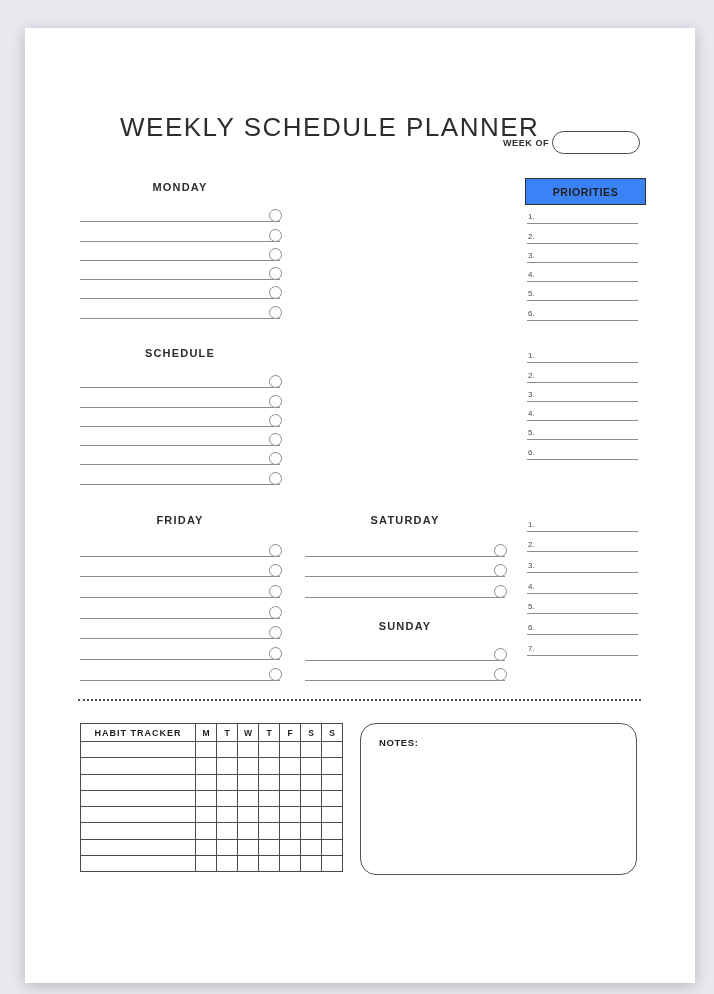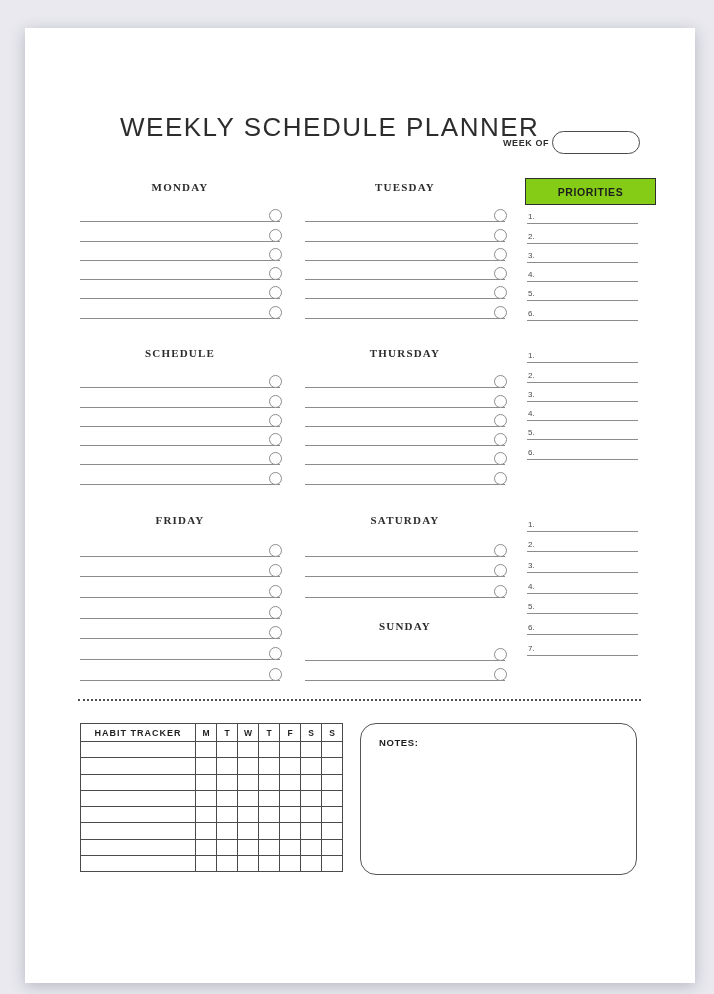--- a/index.html
+++ b/index.html
@@ -11,31 +11,31 @@
   .stage{position:relative;width:714px;height:994px;background:var(--c-bg);overflow:hidden;}
   .paper{position:absolute;left:25px;top:28px;width:670px;height:955px;
     background:var(--c-paper);box-shadow:0 3px 14px rgba(55,55,75,.28);}
   .title{position:absolute;left:95px;top:84px;font-size:26px;font-weight:400;
     letter-spacing:1.5px;color:var(--c-text);white-space:nowrap;}
   .weekof-label{position:absolute;left:478px;top:110px;font-size:9px;font-weight:bold;
     letter-spacing:.6px;color:var(--c-text);}
   .weekof-pill{position:absolute;left:527px;top:103px;width:88px;height:23px;
     border:1.2px solid #4a4a4a;border-radius:12px;background:#fff;}
   
-  .day-col{position:absolute;width:200px;font-family:Liberation Serif, serif;}
+  .day-col{position:absolute;width:200px;}
   .day-header{height:12px;text-align:center;font-size:11px;font-weight:bold;
     letter-spacing:1.2px;color:var(--c-text);}
   .day-lines{margin-top:10px;}
   .sunday .day-lines{margin-top:8px;}
   .day-line{position:relative;height:var(--rh,19.3px);border-bottom:1px solid var(--c-line);}
   .circ{position:absolute;right:-2px;bottom:-1px;width:13px;height:13px;
     border:1.5px solid var(--c-line);border-radius:50%;background:#fff;}
   
   .side{position:absolute;left:500px;width:115px;}
-  .side-box{width:131px;height:27px;border:1.3px solid #2f2f2f;background:#84cc16;
+  .side-box{width:121px;height:27px;border:1.3px solid #2f2f2f;background:#3b82f6;
     display:flex;align-items:center;justify-content:center;}
   .side-box span{font-size:10.5px;font-weight:bold;letter-spacing:.6px;color:#1e1e1e;}
   .side-items{margin:0 0 0 2px;width:111px;}
   .side-item{position:relative;height:var(--rh,19.3px);border-bottom:1px solid var(--c-line);}
   .side-item .num{position:absolute;left:1px;bottom:2px;font-size:8px;color:#4a4a4a;}
   
   .dotted{position:absolute;left:53px;top:671px;width:563px;border-top:2px dotted #4f4f4f;}
   
   .habit{position:absolute;left:55px;top:695px;width:263px;height:149px;
     border-collapse:collapse;table-layout:fixed;background:#fff;}
@@ -77,43 +77,20 @@
             <span class="circ"></span>
           </div>
           <div class="day-line">
             <span class="circ"></span>
           </div>
           <div class="day-line">
             <span class="circ"></span>
           </div>
         </div>
     </section>
-    <section class="day-col" style="left:280px;top:153px;--rh:19.3px">
-      <div class="day-header">TUESDAY</div>
-      <div class="day-lines">
-          <div class="day-line">
-            <span class="circ"></span>
-          </div>
-          <div class="day-line">
-            <span class="circ"></span>
-          </div>
-          <div class="day-line">
-            <span class="circ"></span>
-          </div>
-          <div class="day-line">
-            <span class="circ"></span>
-          </div>
-          <div class="day-line">
-            <span class="circ"></span>
-          </div>
-          <div class="day-line">
-            <span class="circ"></span>
-          </div>
-        </div>
-    </section>
     <aside class="side" style="top:150px;--rh:19.3px">
       <div class="side-box">
         <span>PRIORITIES</span>
       </div>
       <div class="side-items">
           <div class="side-item">
             <span class="num">1.</span>
           </div>
           <div class="side-item">
             <span class="num">2.</span>
@@ -128,43 +105,20 @@
             <span class="num">5.</span>
           </div>
           <div class="side-item">
             <span class="num">6.</span>
           </div>
         </div>
     </aside>
 
     <section class="day-col" style="left:55px;top:319px;--rh:19.3px">
       <div class="day-header">SCHEDULE</div>
-      <div class="day-lines">
-          <div class="day-line">
-            <span class="circ"></span>
-          </div>
-          <div class="day-line">
-            <span class="circ"></span>
-          </div>
-          <div class="day-line">
-            <span class="circ"></span>
-          </div>
-          <div class="day-line">
-            <span class="circ"></span>
-          </div>
-          <div class="day-line">
-            <span class="circ"></span>
-          </div>
-          <div class="day-line">
-            <span class="circ"></span>
-          </div>
-        </div>
-    </section>
-    <section class="day-col" style="left:280px;top:319px;--rh:19.3px">
-      <div class="day-header">THURSDAY</div>
       <div class="day-lines">
           <div class="day-line">
             <span class="circ"></span>
           </div>
           <div class="day-line">
             <span class="circ"></span>
           </div>
           <div class="day-line">
             <span class="circ"></span>
           </div>

